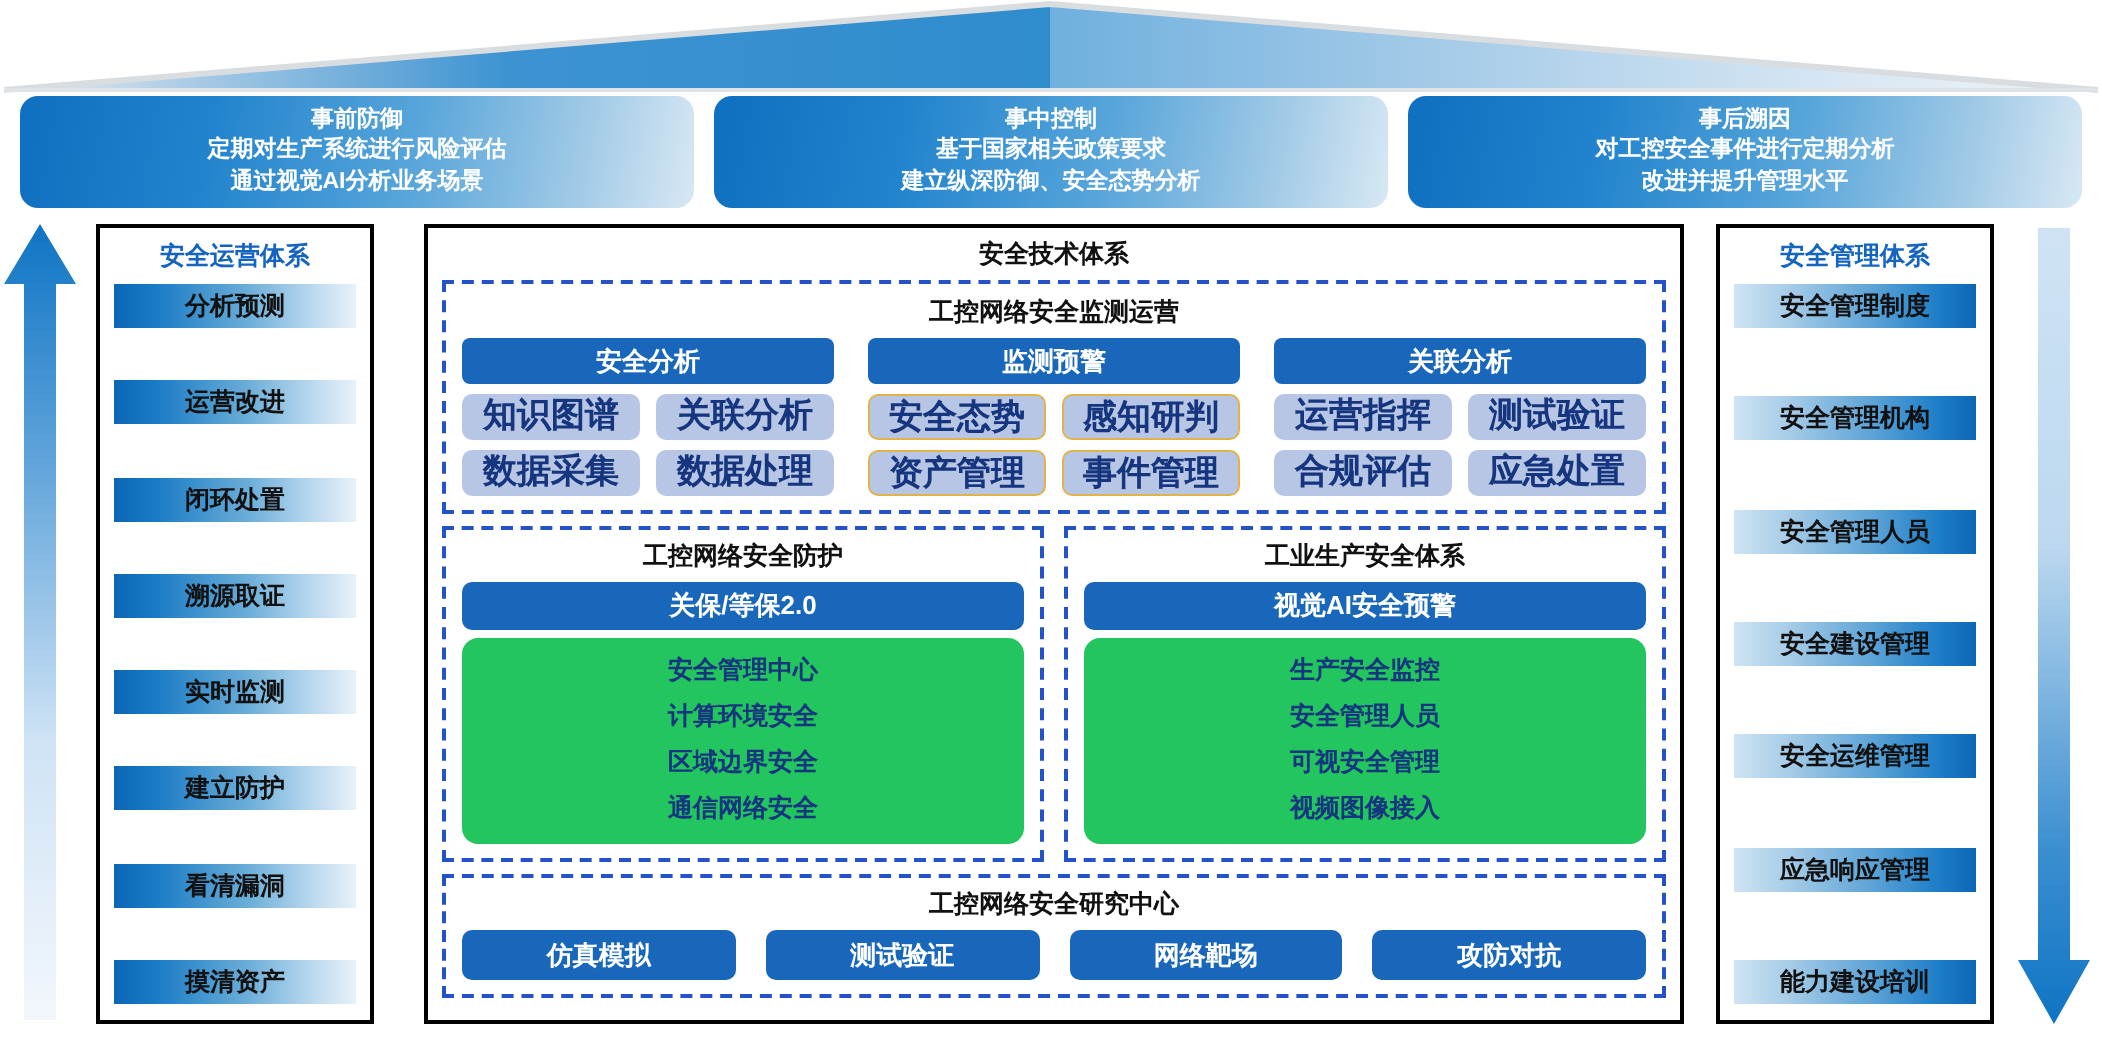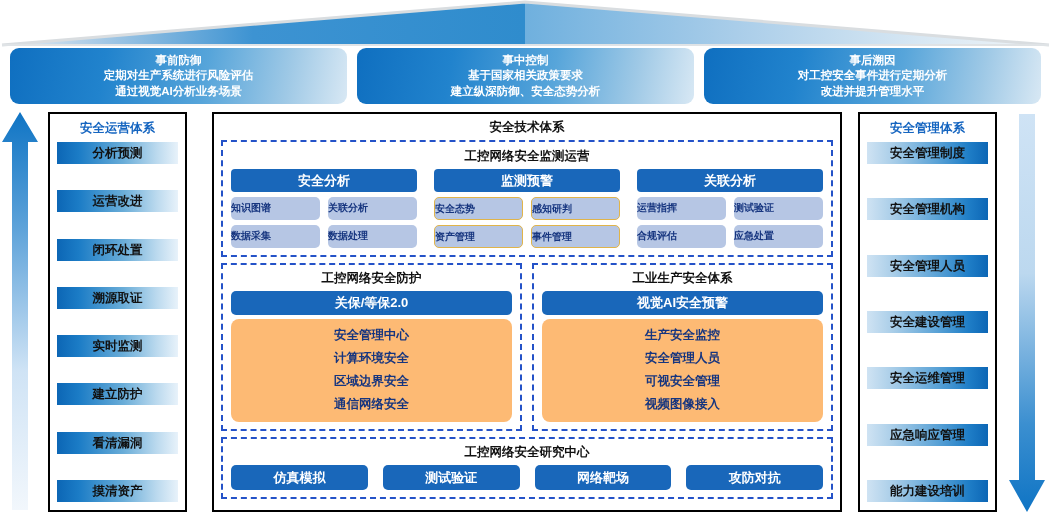--- a/index.html
+++ b/index.html
@@ -125,40 +125,40 @@
     text-align: center;
     font-size: 13px; font-weight: bold;
   }
   .chip-row { display: flex; gap: 8px; }
   .chip {
     flex: 1 1 0;
     height: 23px; line-height: 21px;
     border-radius: 5px;
     background: #b6c6e4;
     color: #16357f;
-    text-align: left;
-    font-size: 10px; font-weight: bold;
+    text-align: center;
+    font-size: 17px; font-weight: bold;
     white-space: nowrap;
   }
   .chip.gold { border: 1px solid #e0b44a; }
 
   
   .mid-row { display: flex; gap: 10px; margin-top: 6px; }
   .mid-panel { flex: 1 1 0; padding: 3px 8px 7px 8px; }
   .mid-head {
     height: 24px; line-height: 24px;
     border-radius: 5px;
     background: #1967ba;
     color: #ffffff;
     text-align: center;
     font-size: 13px; font-weight: bold;
     margin-bottom: 4px;
   }
   .mid-body {
-    background: #fdba74;
+    background: #22c55e;
     border-radius: 8px;
     padding: 6px 0 7px 0;
     display: flex; flex-direction: column; gap: 2px;
   }
   .mid-line {
     text-align: center;
     font-size: 12.5px; font-weight: bold;
     color: #16357f;
     line-height: 21px;
   }

